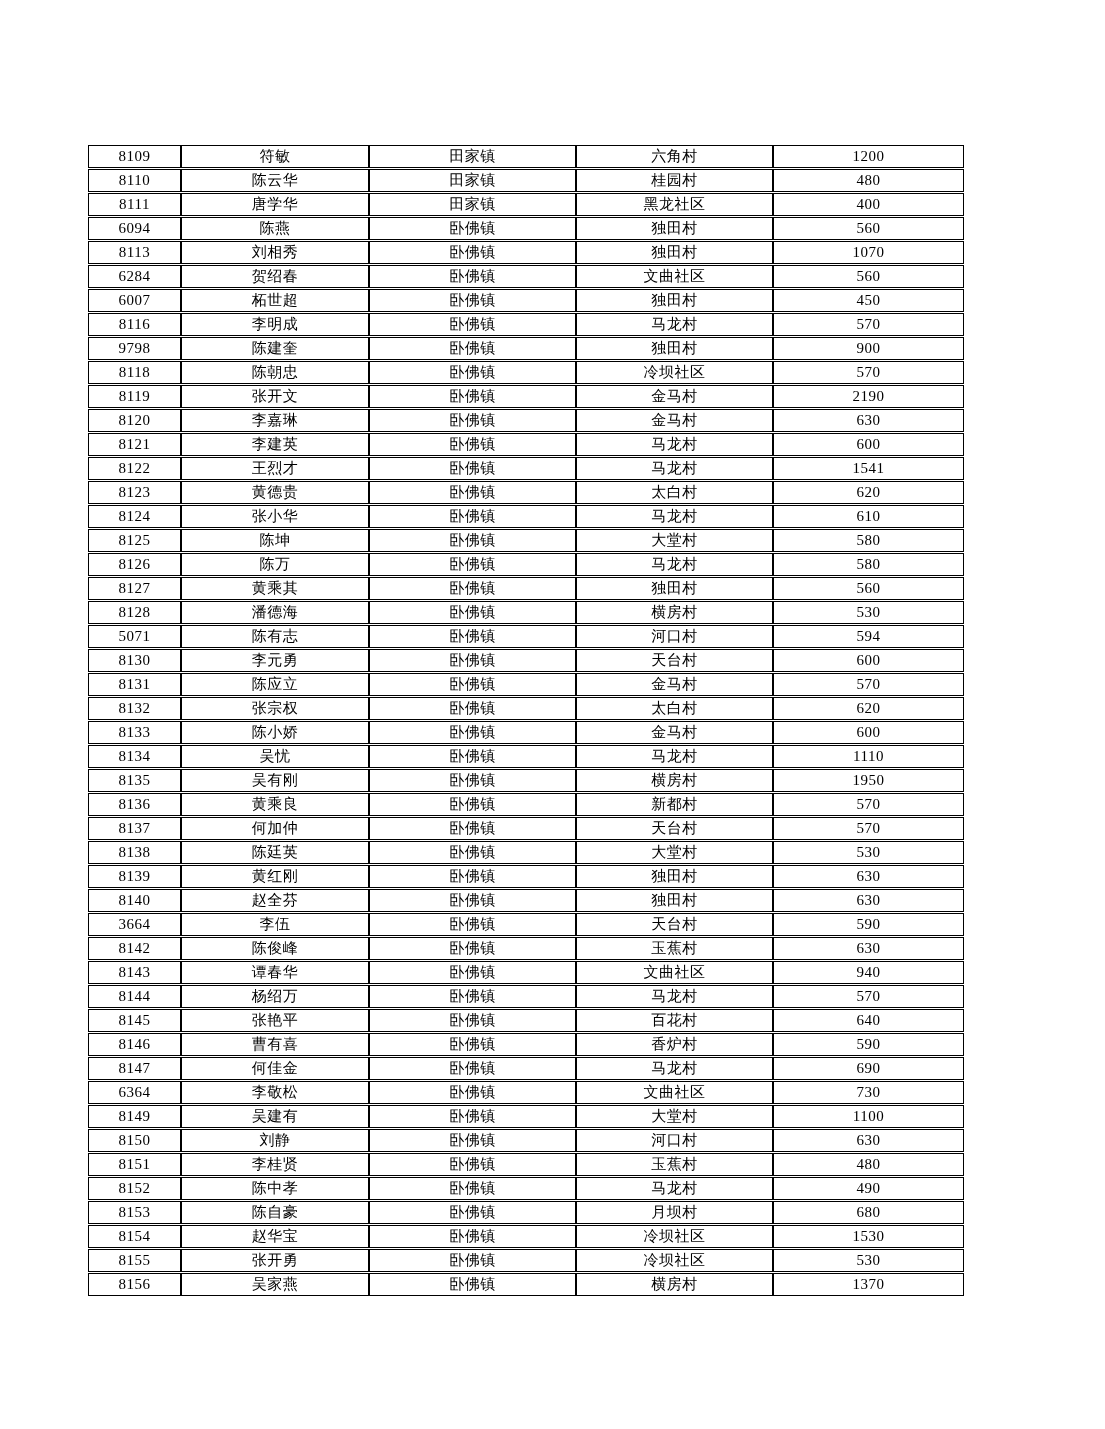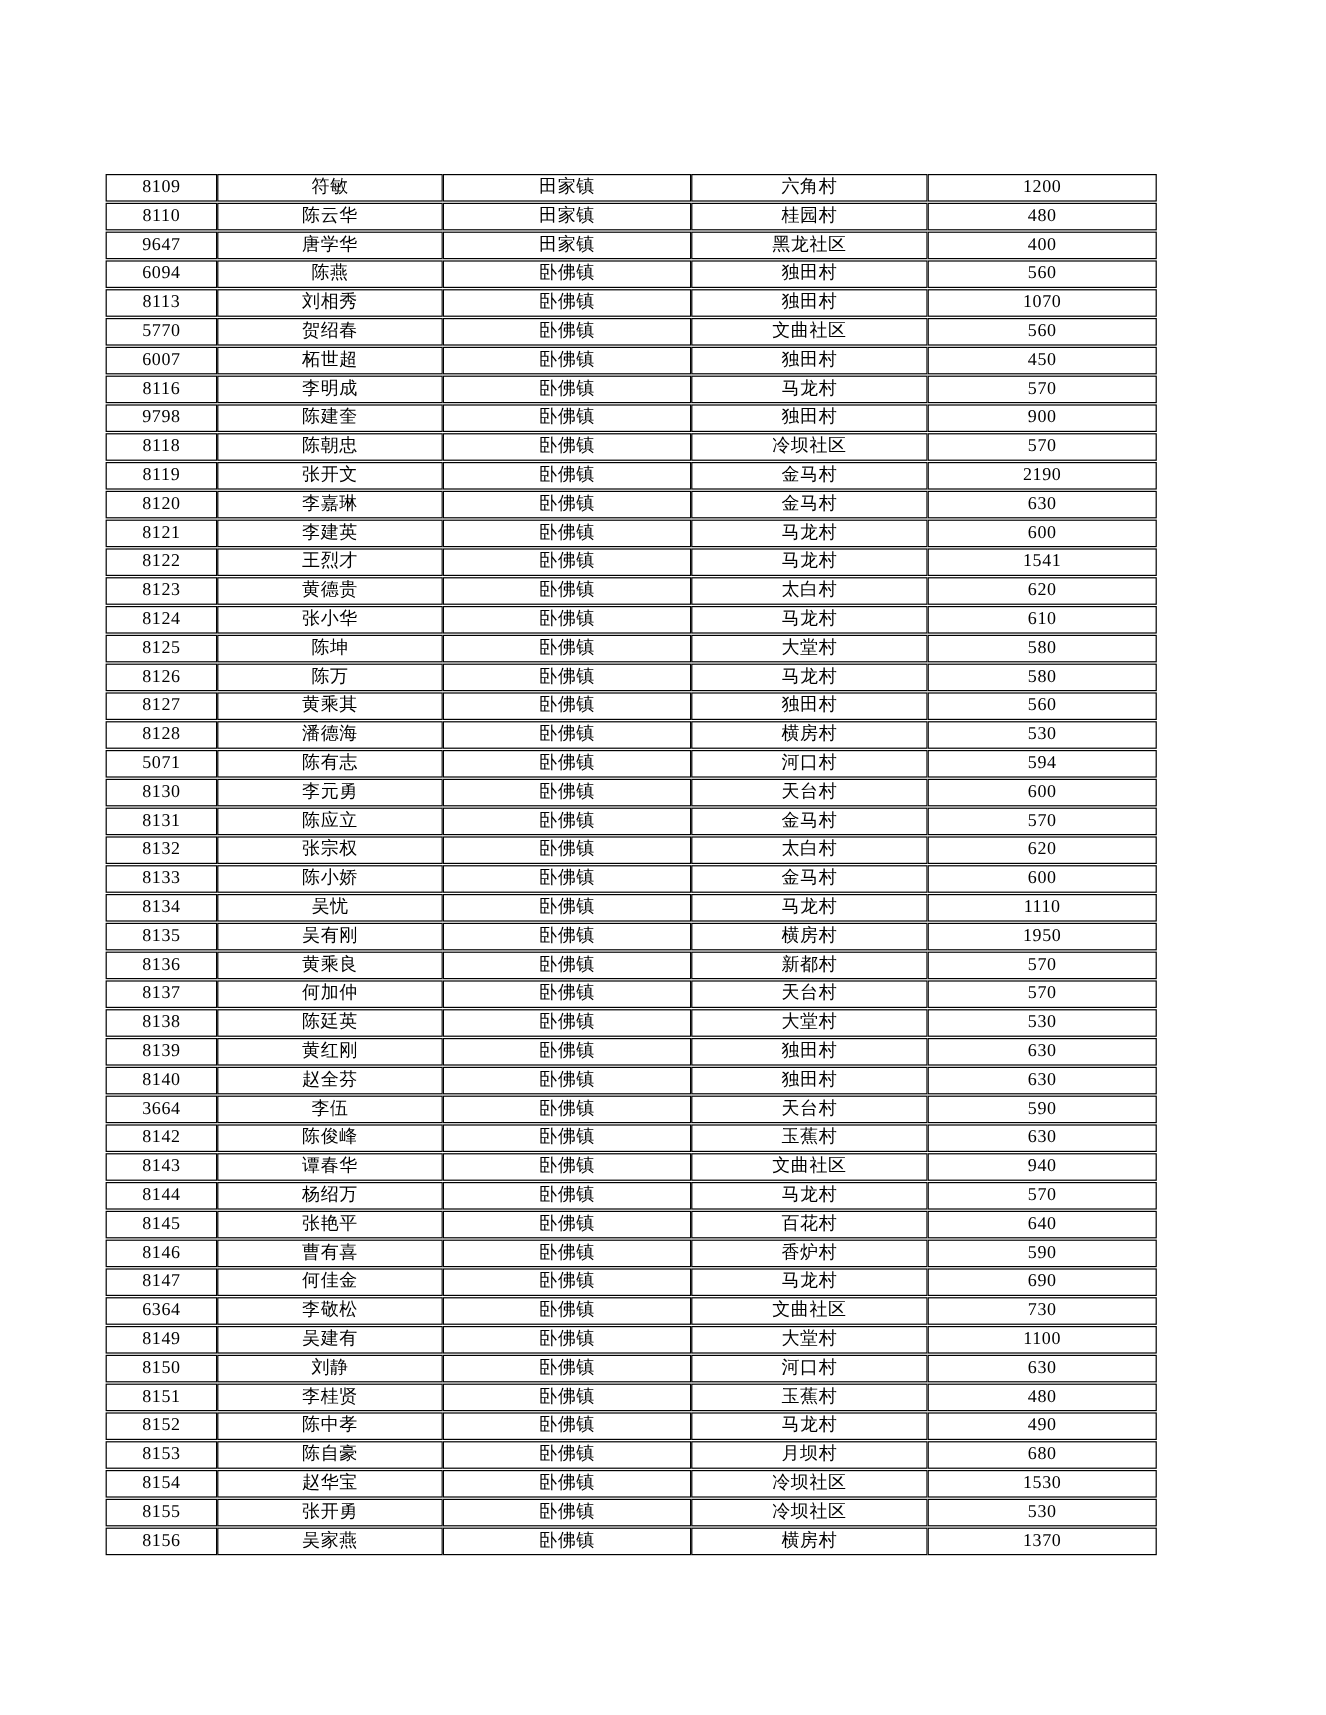--- a/index.html
+++ b/index.html
@@ -56,36 +56,36 @@
       <div class="cell">8109</div>
       <div class="cell">符敏</div>
       <div class="cell">田家镇</div>
       <div class="cell">六角村</div>
       <div class="cell">1200</div>
       <div class="cell">8110</div>
       <div class="cell">陈云华</div>
       <div class="cell">田家镇</div>
       <div class="cell">桂园村</div>
       <div class="cell">480</div>
-      <div class="cell">9647</div>
+      <div class="cell">8111</div>
       <div class="cell">唐学华</div>
       <div class="cell">田家镇</div>
       <div class="cell">黑龙社区</div>
       <div class="cell">400</div>
       <div class="cell">6094</div>
       <div class="cell">陈燕</div>
       <div class="cell">卧佛镇</div>
       <div class="cell">独田村</div>
       <div class="cell">560</div>
       <div class="cell">8113</div>
       <div class="cell">刘相秀</div>
       <div class="cell">卧佛镇</div>
       <div class="cell">独田村</div>
       <div class="cell">1070</div>
-      <div class="cell">5770</div>
+      <div class="cell">6284</div>
       <div class="cell">贺绍春</div>
       <div class="cell">卧佛镇</div>
       <div class="cell">文曲社区</div>
       <div class="cell">560</div>
       <div class="cell">6007</div>
       <div class="cell">柘世超</div>
       <div class="cell">卧佛镇</div>
       <div class="cell">独田村</div>
       <div class="cell">450</div>
       <div class="cell">8116</div>

